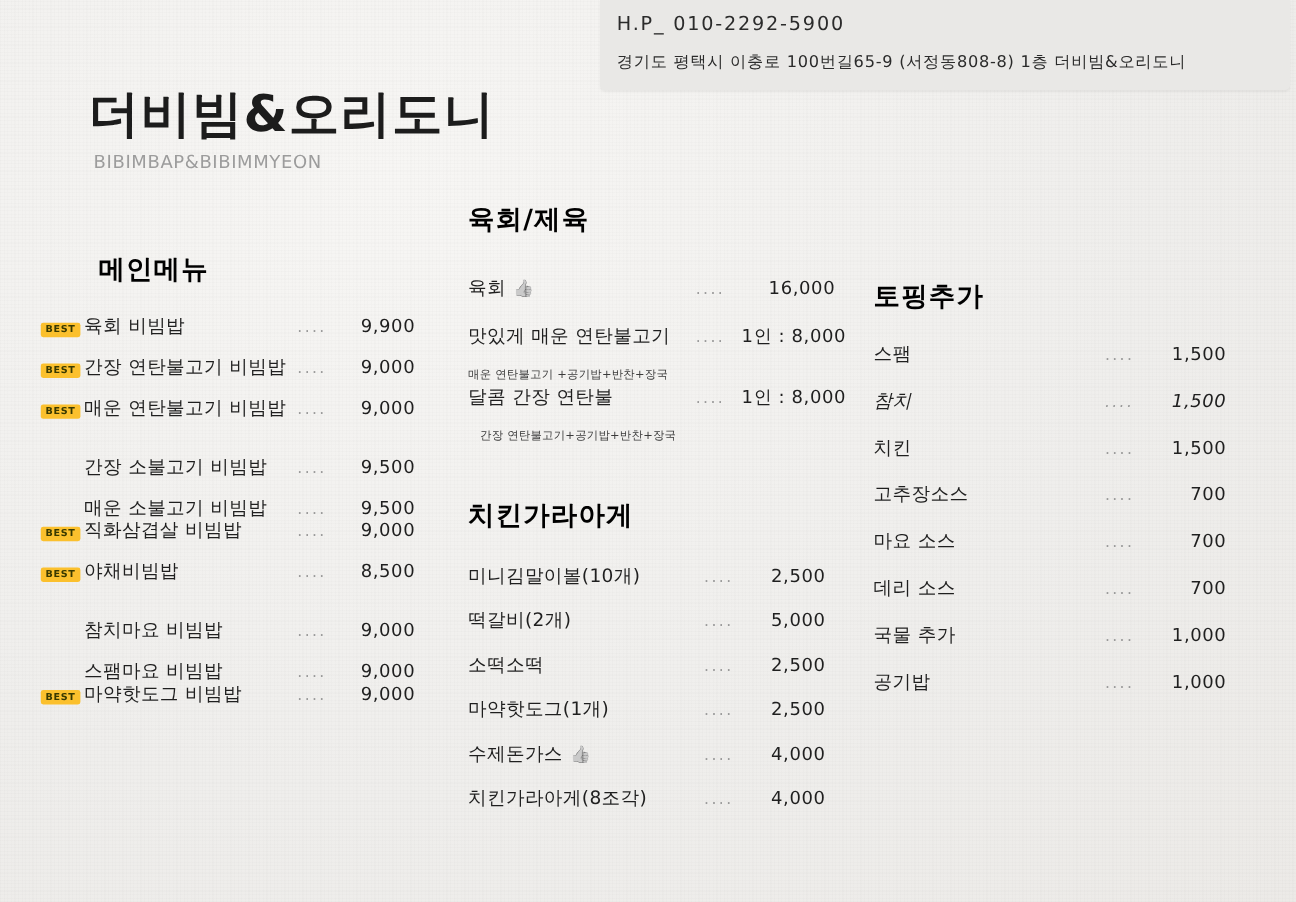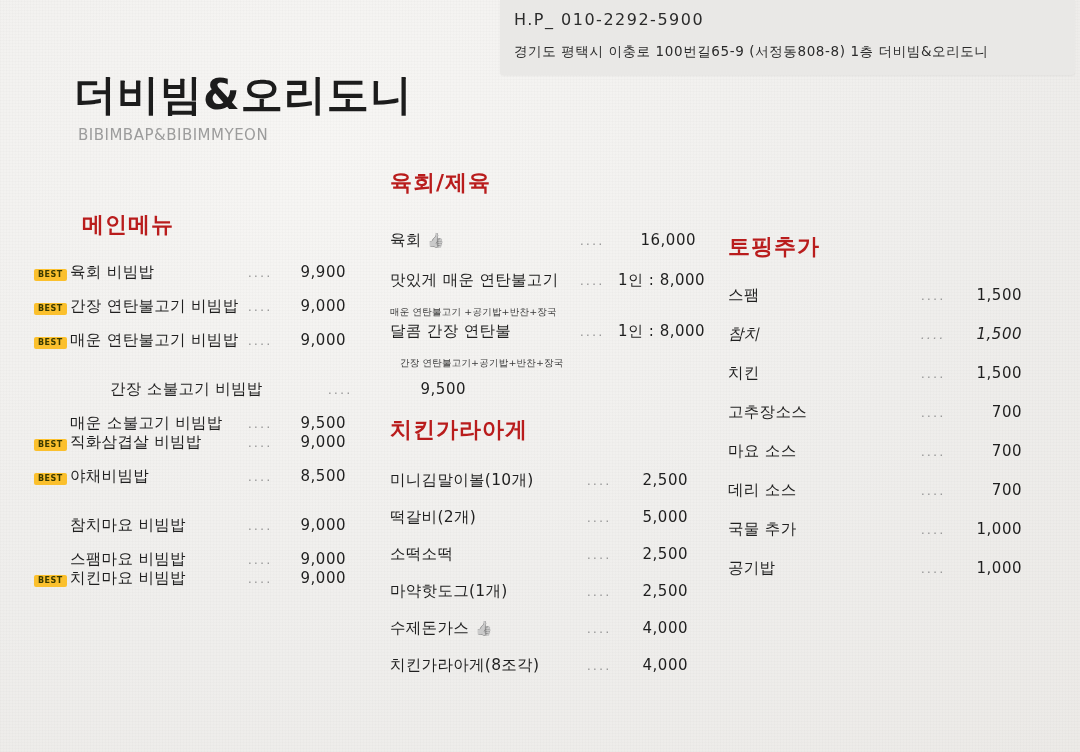--- a/index.html
+++ b/index.html
@@ -65,21 +65,21 @@
     margin-top: 8px;
     margin-left: 4px;
     font-size: 15px;
     color: #9c9c9c;
     letter-spacing: 0.5px;
   }
 
   .section-title {
     font-size: 22px;
     font-weight: bold;
-    color: #b91c1c;
+    color: #000000;
     letter-spacing: 1px;
     position: absolute;
   }
 
   .menu-list {
     position: absolute;
   }
   .menu-row {
     display: flex;
     align-items: baseline;
@@ -186,21 +186,21 @@
       <div class="price">9,000</div>
     </div>
     <div class="menu-row" style="height: 34px;">
       <div class="badge-slot">
         <span class="badge">BEST</span>
       </div>
       <div class="item-name">매운 연탄불고기 비빔밥</div>
       <div class="dots">....</div>
       <div class="price">9,000</div>
     </div>
-    <div class="menu-row" style="height: 34px; gap: 40px;">
+    <div class="menu-row" style="height: 34px;">
       <div class="badge-slot"></div>
       <div class="item-name">간장 소불고기 비빔밥</div>
       <div class="dots">....</div>
       <div class="price">9,500</div>
     </div>
     <div class="menu-row" style="height: 34px;">
       <div class="badge-slot"></div>
       <div class="item-name">매운 소불고기 비빔밥</div>
       <div class="dots">....</div>
       <div class="price">9,500</div>
@@ -230,21 +230,21 @@
     <div class="menu-row" style="height: 34px;">
       <div class="badge-slot"></div>
       <div class="item-name">스팸마요 비빔밥</div>
       <div class="dots">....</div>
       <div class="price">9,000</div>
     </div>
     <div class="menu-row" style="height: 34px;">
       <div class="badge-slot">
         <span class="badge">BEST</span>
       </div>
-      <div class="item-name">치킨마요 비빔밥</div>
+      <div class="item-name">마약핫도그 비빔밥</div>
       <div class="dots">....</div>
       <div class="price">9,000</div>
     </div>
   </div>
 
 <div class="section-title" style="left:390px; top:168px;">육회/제육</div>
 <div class="menu-list col-mid" id="list-yukhoe" style="left:390px; top:230px;">
     <div class="menu-row" style="height: 40px;">
       <div class="item-name">육회<span class="thumb">👍</span></div>
       <div class="dots">....</div>

